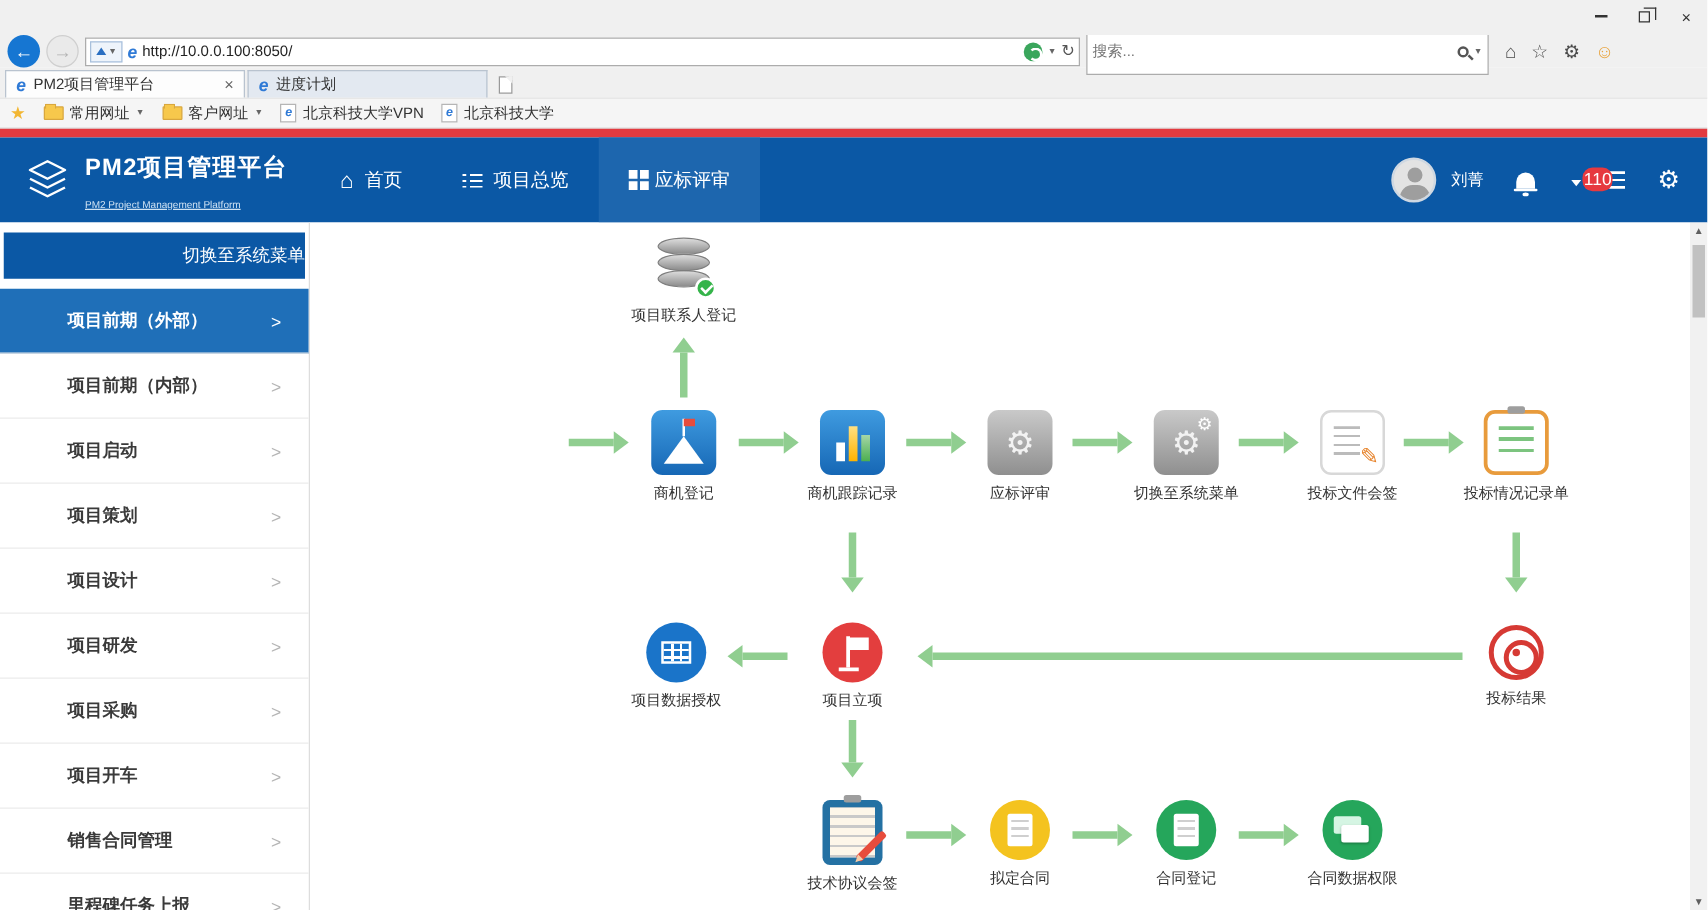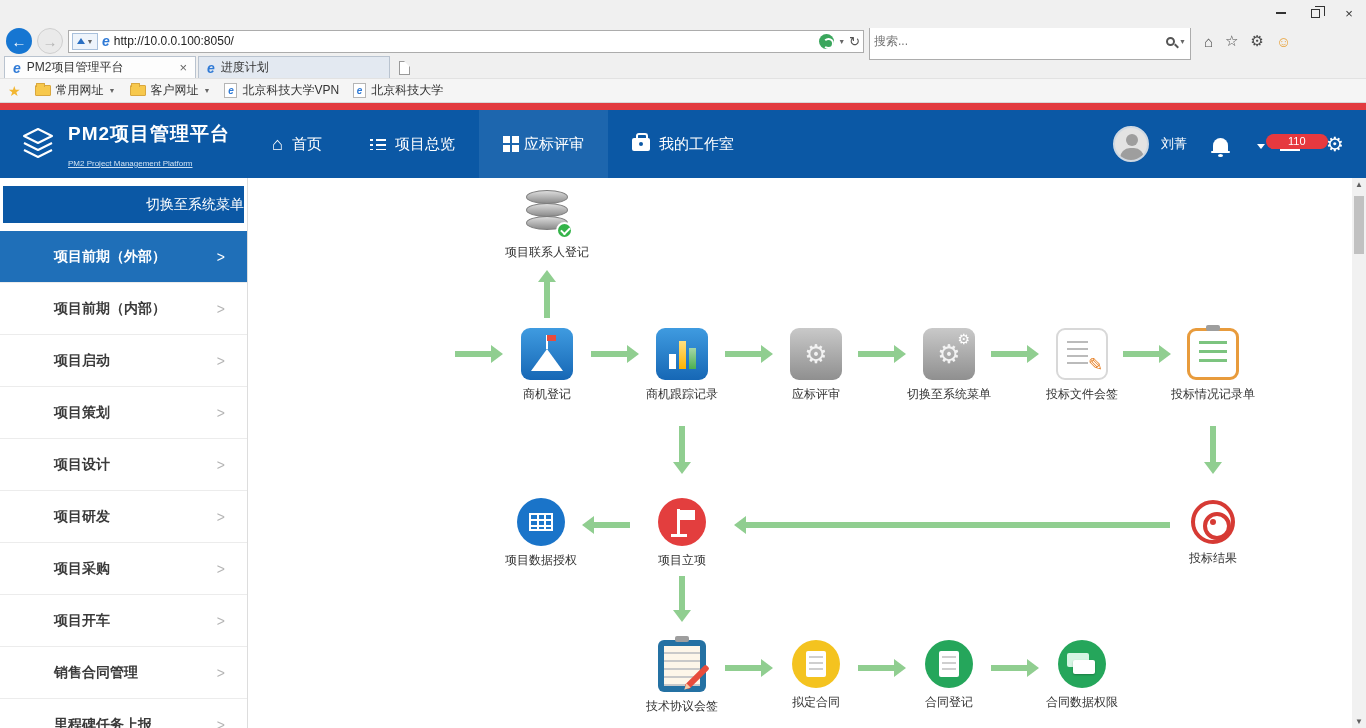--- a/index.html
+++ b/index.html
@@ -100,22 +100,22 @@
   .user-name { font-size:13px; margin-left:-14px; }
   .ic-bell { width:15px; height:13px; background:#fff; border-radius:8px 8px 0 0; position:relative; }
   .ic-bell::before { content:""; position:absolute; left:-2px; bottom:-2px; width:19px; height:2px;
     background:#fff; border-radius:2px; }
   .ic-bell::after { content:""; position:absolute; left:5px; bottom:-6px; width:5px; height:3px;
     background:#fff; border-radius:50%; }
   .bubble-wrap { position:relative; }
   .ic-bubble { width:20px; height:13px; background:#fff; border-radius:3px; position:relative; }
   .ic-bubble::after { content:""; position:absolute; left:3px; top:100%; border:4px solid transparent;
     border-top:5px solid #fff; }
-  .badge { position:absolute; top:-10px; left:12px; background:#e6393f; color:#fff; font-size:11px;
-    border-radius:8px; padding:1px 22px; line-height:1.2; }
+  .badge { position:absolute; top:-10px; left:12px; background:#e6393f; color:#fff; font-size:14px;
+    border-radius:8px; padding:1px 1px; line-height:1.2; }
   .ic-burger { width:20px; height:14px;
     background:linear-gradient(#fff 0 2px, transparent 2px 6px, #fff 6px 8px, transparent 8px 12px, #fff 12px 14px); }
   .ic-gear-w { font-size:20px; color:#fff; line-height:1; }
 
   
   .content { display:flex; height:550px; }
   .sidebar { width:248px; flex:0 0 auto; background:#fff; border-right:1px solid #ddd; overflow:hidden; }
   .switch-btn { margin:8px 3px; height:37px; background:#0b58a5; color:#fff; display:flex;
     align-items:center; justify-content:flex-end; font-size:14px; cursor:pointer; }
   .sd-item { height:52px; border-bottom:1px solid #ececec; display:flex; align-items:center;
@@ -350,24 +350,20 @@
       <span class="ic-home">⌂</span>
       <span>首页</span>
     </div>
     <div class="nav-item">
       <span class="ic-list"></span>
       <span>项目总览</span>
     </div>
     <div class="nav-item active">
       <span class="ic-grid"></span>
       <span>应标评审</span>
-    </div>
-    <div class="nav-item">
-      <span class="ic-case"></span>
-      <span>我的工作室</span>
     </div>
   </div>
   <div class="header-right">
     <div class="avatar"></div>
     <span class="user-name">刘菁</span>
     <span class="ic-bell"></span>
     <div class="bubble-wrap">
       <span class="ic-bubble"></span>
       <span class="badge">110</span>
     </div>

